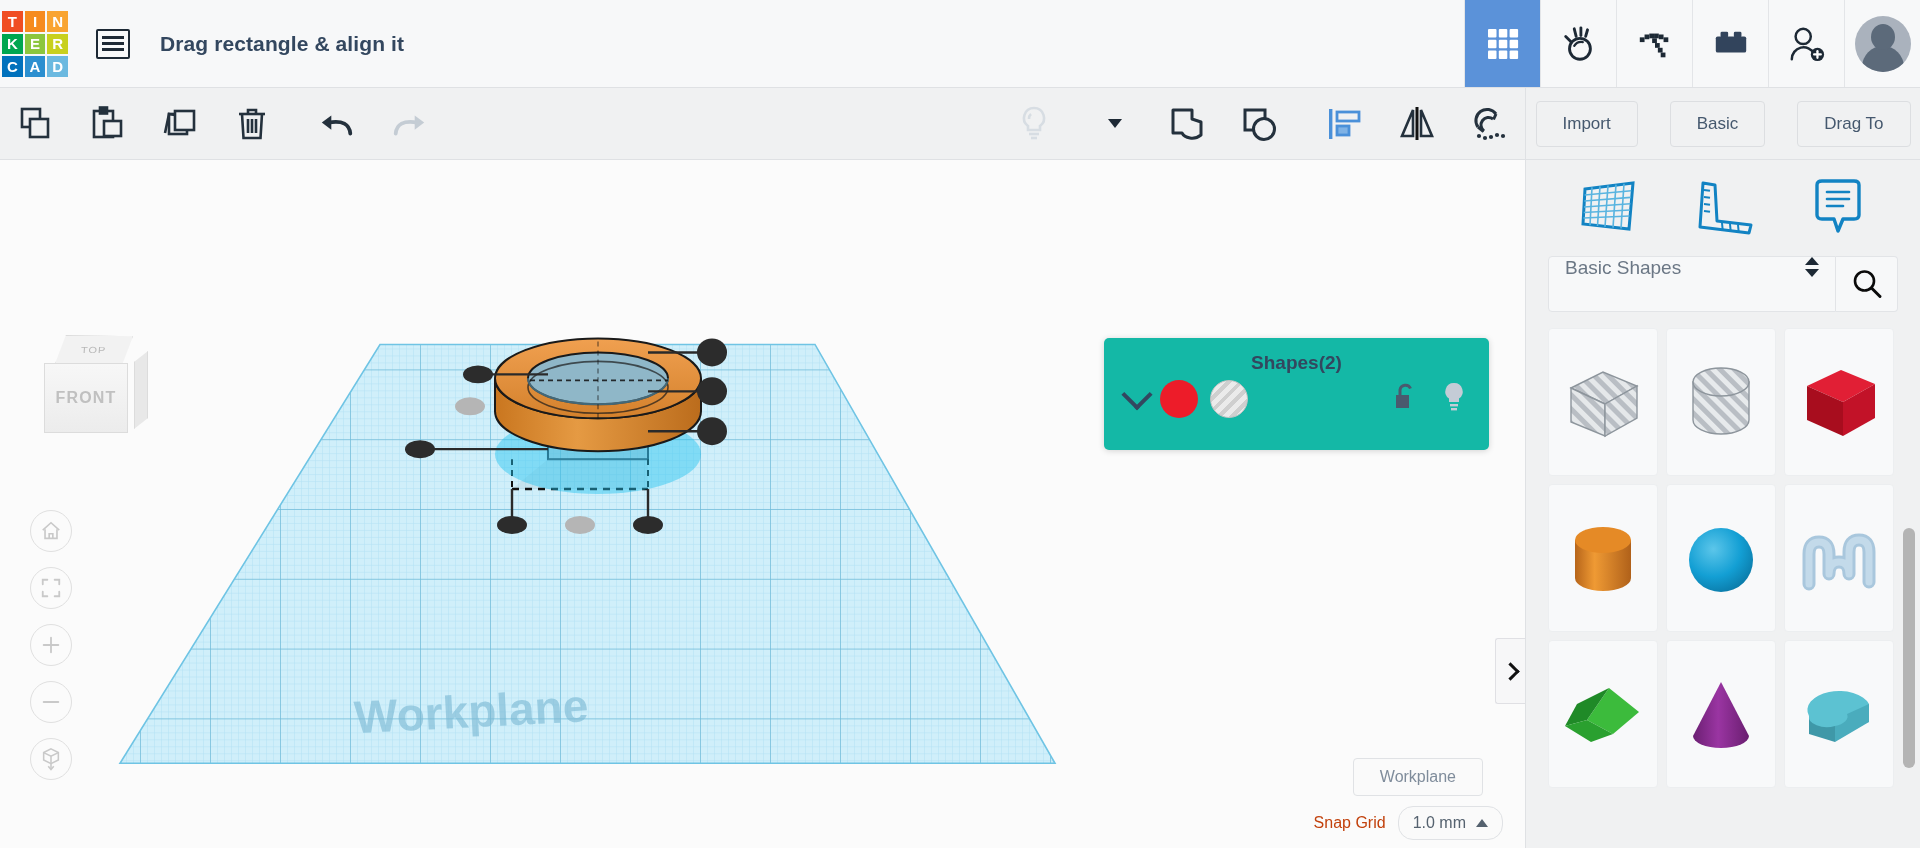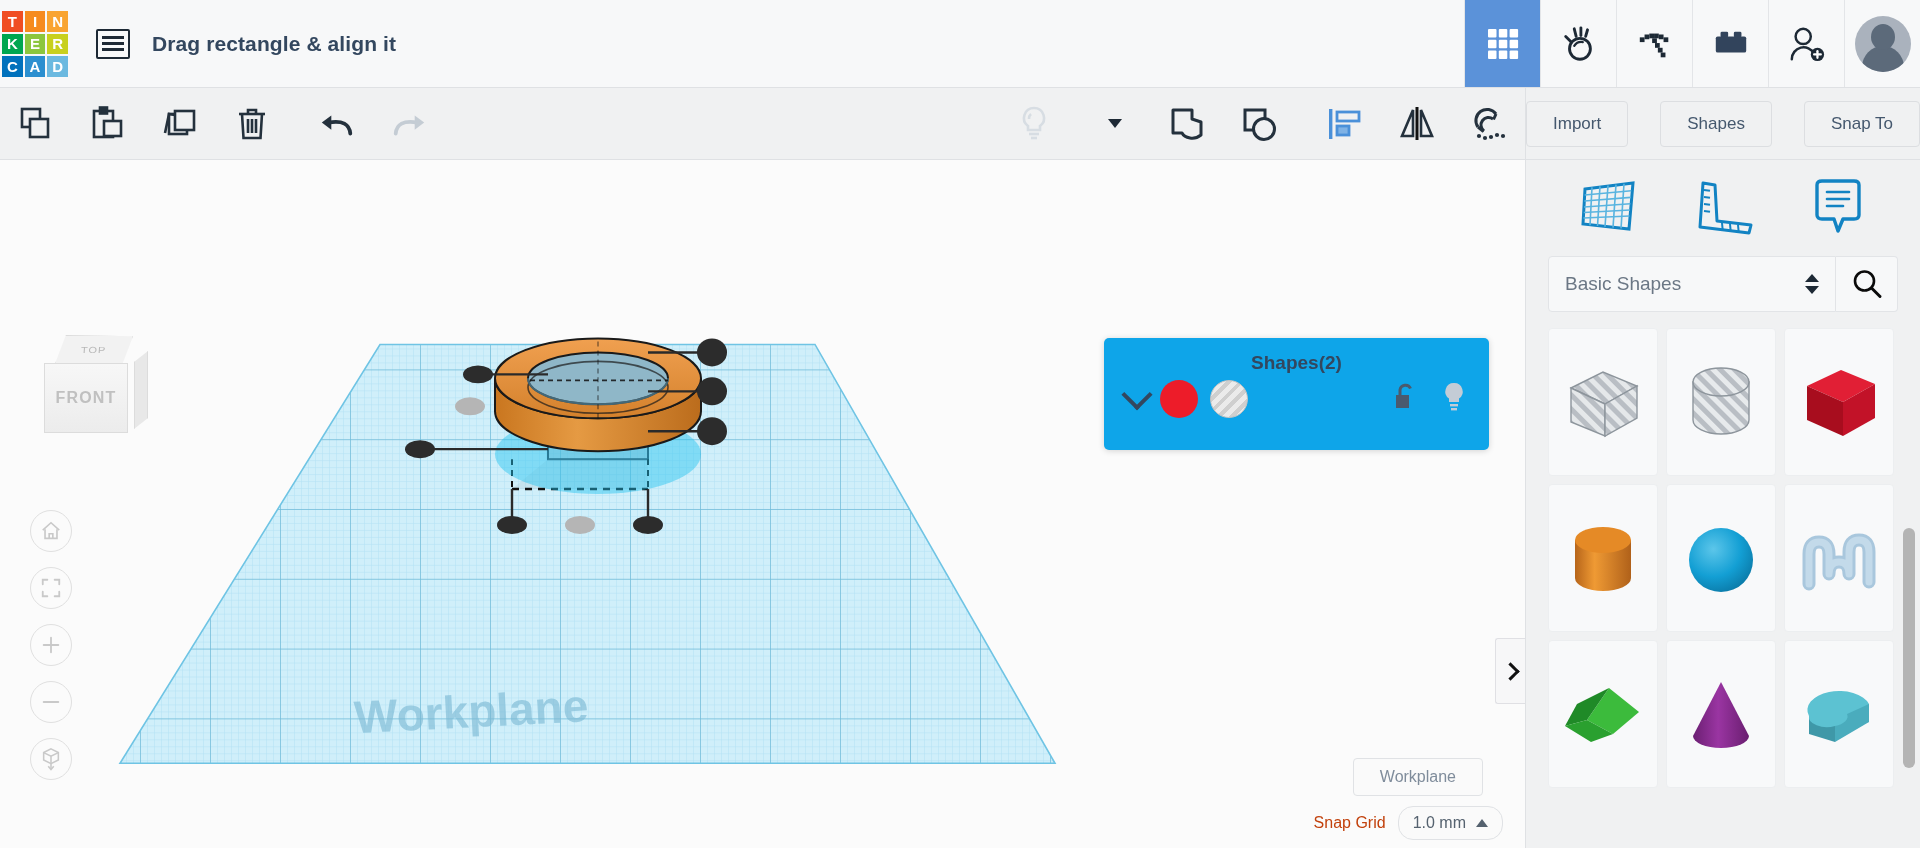--- a/index.html
+++ b/index.html
@@ -30,21 +30,21 @@
   .list-icon {
     width: 34px; height: 30px; border: 2.5px solid #1d2935; border-radius: 2px;
     display: flex; flex-direction: column; justify-content: center; gap: 3px; padding: 0 4px;
     flex: 0 0 auto;
   }
   .list-icon i { display: block; height: 3px; background: #1d2935; width: 100%; position: relative; }
   .list-icon i::before {
     content: ""; position: absolute; left: -0px; top: 0; width: 4px; height: 3px; background: #1d2935;
   }
   .doc-title {
-    font-size: 21px; color: #33475f; font-weight: 600; letter-spacing: .1px; white-space: nowrap;
+    font-size: 21px; color: #33475f; font-weight: 600; letter-spacing: .1px; white-space: nowrap; margin-left: 8px;
   }
   .top-icons { display: flex; align-items: stretch; flex: 0 0 auto; }
   .top-icon-btn {
     width: 76px; display: flex; align-items: center; justify-content: center;
     border-left: 1px solid #e3e5e8; background: transparent; cursor: pointer;
   }
   .top-icon-btn.active { background: #5b92d9; }
   .avatar-btn { width: 76px; display: flex; align-items: center; justify-content: center; border-left: 1px solid #e3e5e8; cursor: pointer;}
   .avatar {
     width: 56px; height: 56px; border-radius: 50%;
@@ -116,21 +116,21 @@
   .nav-btns { position: absolute; left: 30px; top: 350px; display: flex; flex-direction: column; gap: 15px;}
   .nav-btn {
     width: 42px; height: 42px; border-radius: 50%; border: 1.5px solid #e0e0e0;
     background: transparent; display: flex; align-items: center; justify-content: center; cursor: pointer;
   }
   .workplane-wrap { position: absolute; left: 0; top: 0; width: 100%; height: 100%; pointer-events: none;}
 
   
   .shapes-card {
     position: absolute; left: 1104px; top: 178px; width: 385px; height: 112px;
-    background: #0ea5e9; border-radius: 5px; box-shadow: 0 1px 6px rgba(0,0,0,.16);
+    background: #14b8a6; border-radius: 5px; box-shadow: 0 1px 6px rgba(0,0,0,.16);
     display: flex; flex-direction: column; padding: 8px 0 0 0;
   }
   .shapes-title { text-align: center; font-size: 19px; color: #33475f; font-weight: 600; margin-top: 6px;}
   .shapes-row { display: flex; align-items: center; padding: 0 22px; margin-top: 6px; gap: 12px;}
   .chev-down {
     width: 22px; height: 22px; border-right: 4px solid #33475f; border-bottom: 4px solid #33475f;
     transform: rotate(45deg) translate(-3px,-3px); cursor: pointer; flex: 0 0 auto;
   }
   .swatch { width: 38px; height: 38px; border-radius: 50%; cursor: pointer; flex: 0 0 auto;}
   .swatch.red { background: #ed1c29; }
@@ -169,21 +169,21 @@
   
   .rightpanel {
     width: 395px; min-width: 395px; background: #f0f1f2; border-left: 1px solid #dfe1e4;
     display: flex; flex-direction: column; position: relative;
   }
   .rp-icons { height: 96px; display: flex; align-items: center; justify-content: space-around; padding: 0 26px;}
   .rp-icon-btn { cursor: pointer; display:flex; align-items:center; justify-content:center;}
   .rp-search-row { display: flex; padding: 0 22px; gap: 0; }
   .rp-select {
     flex: 1 1 auto; height: 56px; background: #f7f8f9; border: 1px solid #e2e4e7; border-radius: 4px 0 0 4px;
-    display: flex; align-items: center; padding: 0 16px; cursor: pointer;
+    display: flex; align-items: flex-start; padding: 0 16px; cursor: pointer;
   }
   .rp-select-label { flex: 1 1 auto; font-size: 19px; color: #6b7785; }
   .spin { display: flex; flex-direction: column; gap: 4px; align-items: center;}
   .spin i { width: 0; height: 0; border-left: 7px solid transparent; border-right: 7px solid transparent;}
   .spin i.up { border-bottom: 8px solid #1d2935; }
   .spin i.down { border-top: 8px solid #1d2935; }
   .rp-searchbtn {
     width: 62px; height: 56px; background: #f7f8f9; border: 1px solid #e2e4e7; border-left: none;
     border-radius: 0 4px 4px 0; display: flex; align-items: center; justify-content: center; cursor: pointer;
   }
@@ -421,22 +421,22 @@
             <circle cx="22" cy="32" r="2.1"></circle>
               <circle cx="28" cy="30" r="2.1"></circle>
             <circle cx="34" cy="31" r="2.1"></circle>
           </g>
         </svg>
       </div>
     </div>
 
     <div class="tb-right">
       <button class="pill-btn">Import</button>
-      <button class="pill-btn">Shapes</button>
-      <button class="pill-btn">Snap To</button>
+      <button class="pill-btn">Basic</button>
+      <button class="pill-btn">Drag To</button>
     </div>
   </div>
 
   <div class="body-row">
 
     <div class="canvas">
 
       <svg class="workplane-wrap" viewBox="0 0 1525 690" preserveAspectRatio="none">
         <defs>
           <pattern id="fineGrid" width="7" height="7" patternUnits="userSpaceOnUse">

